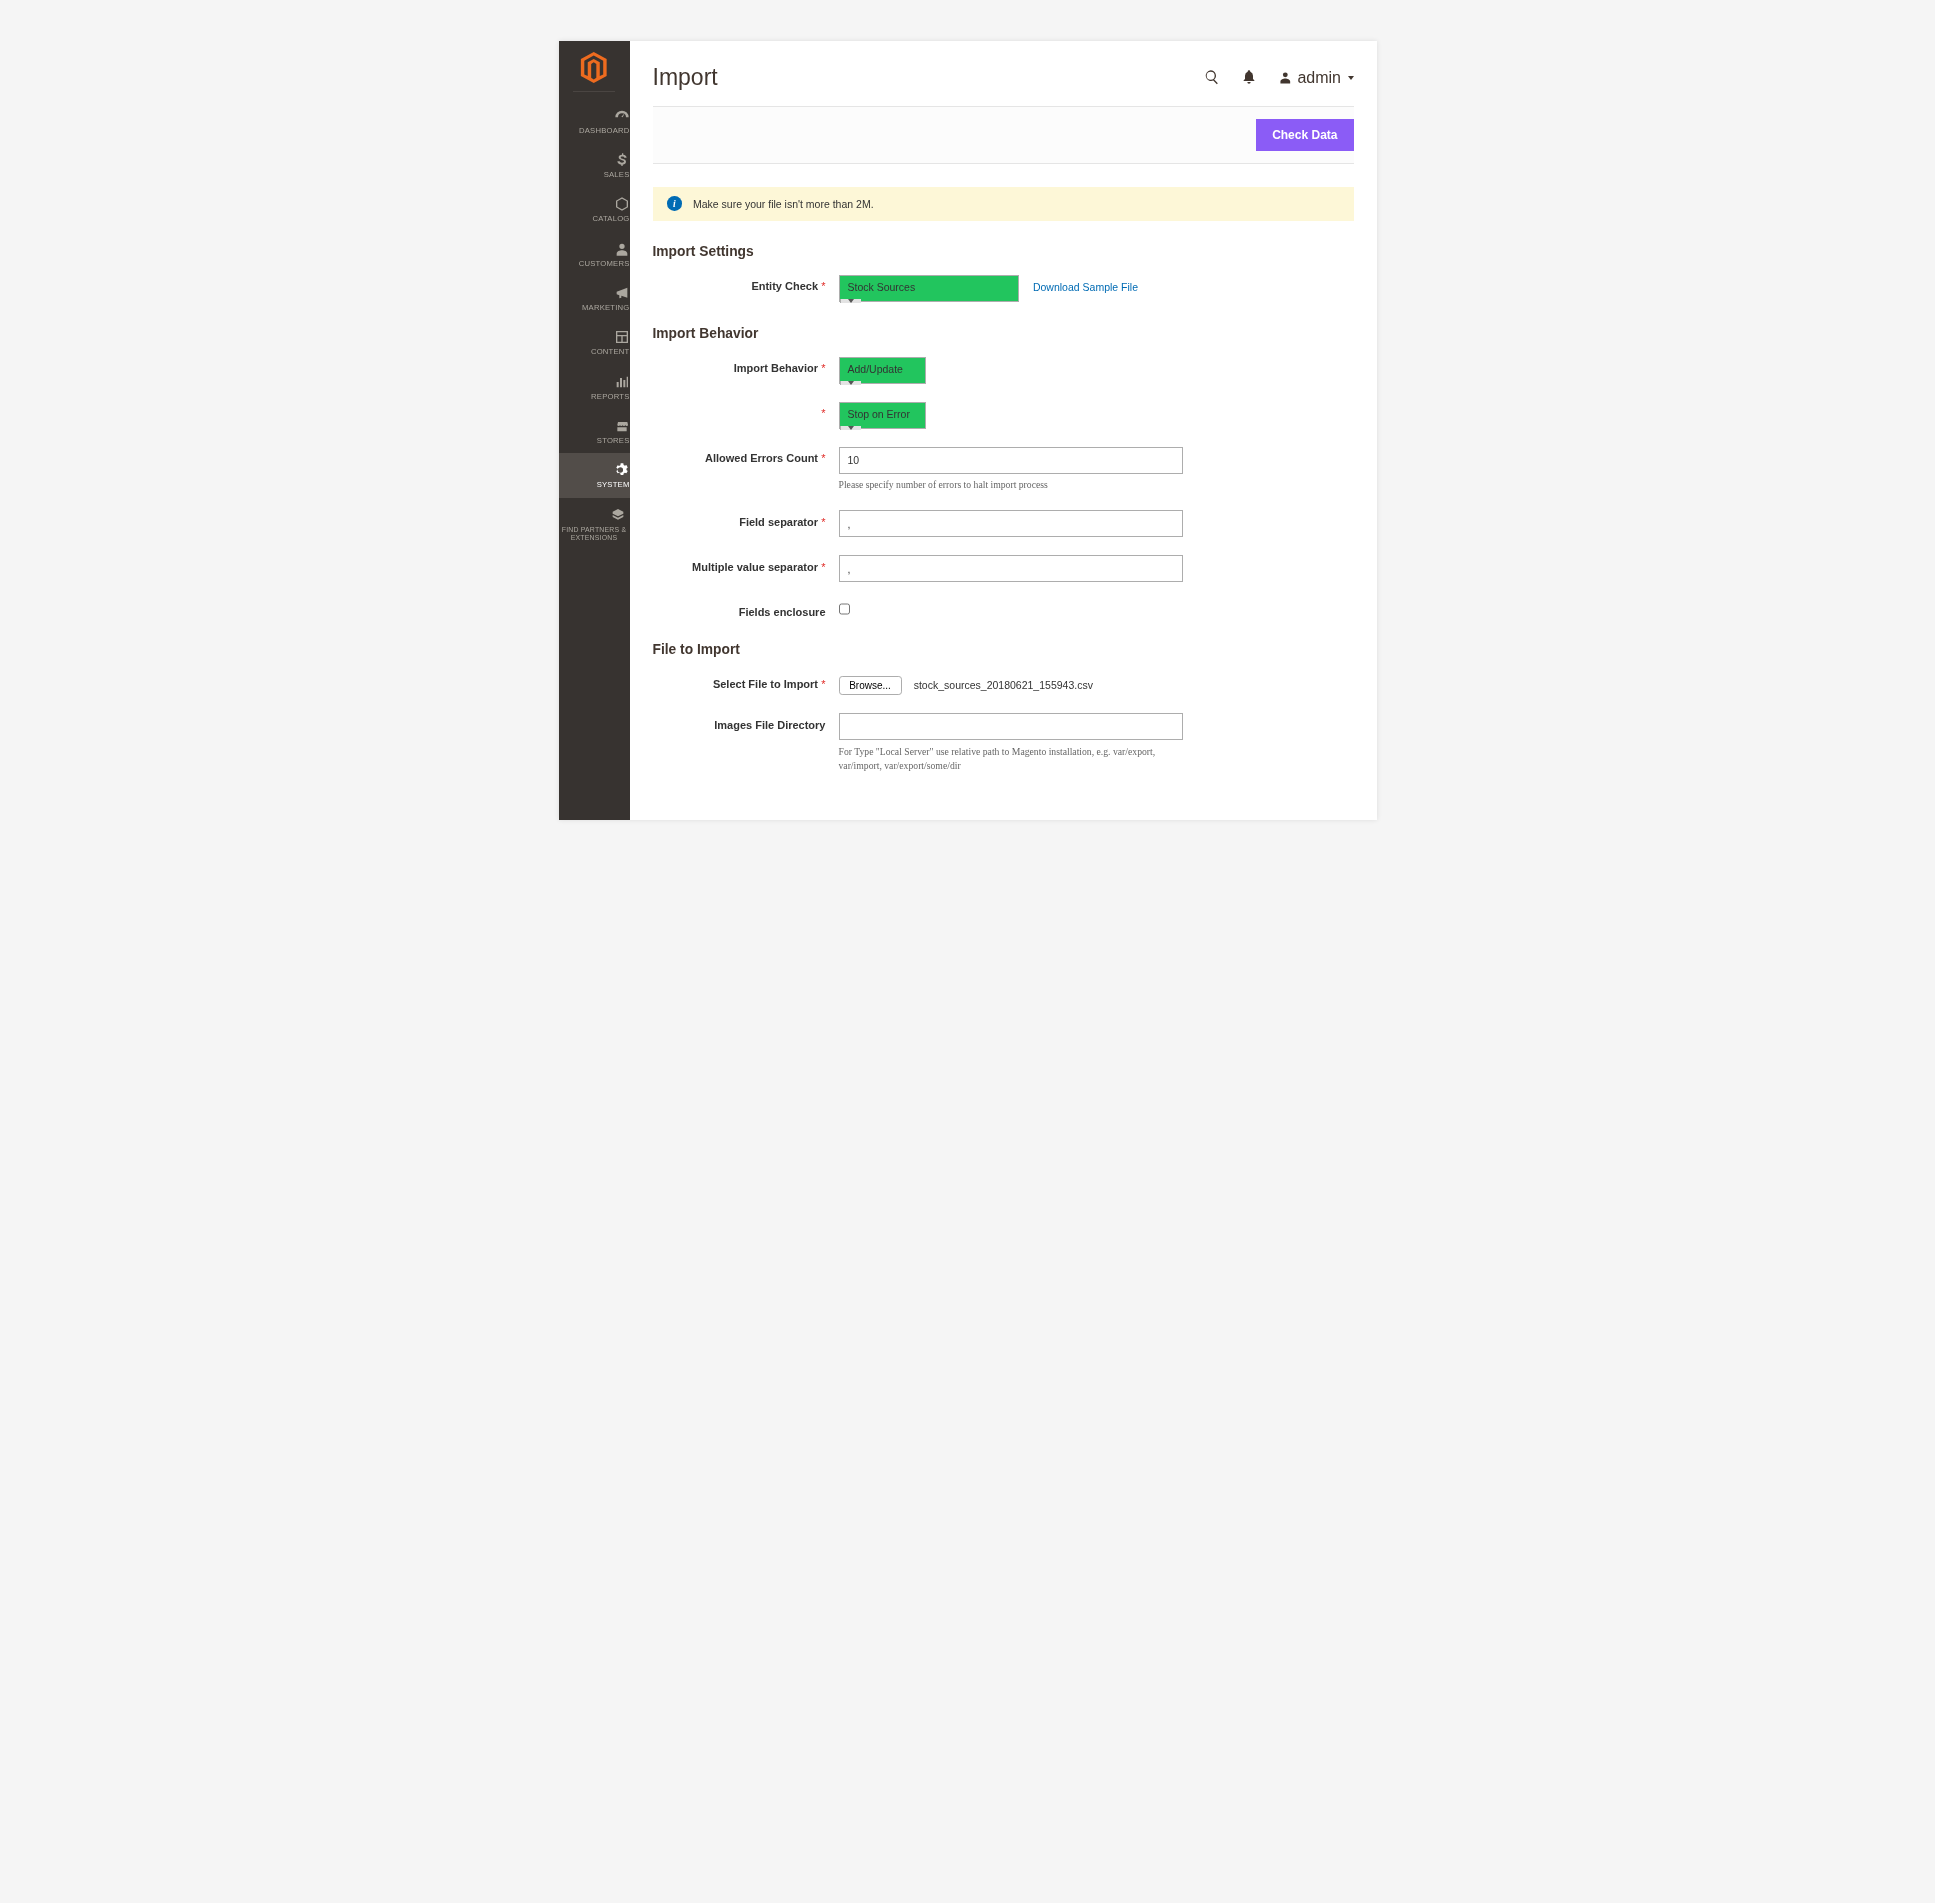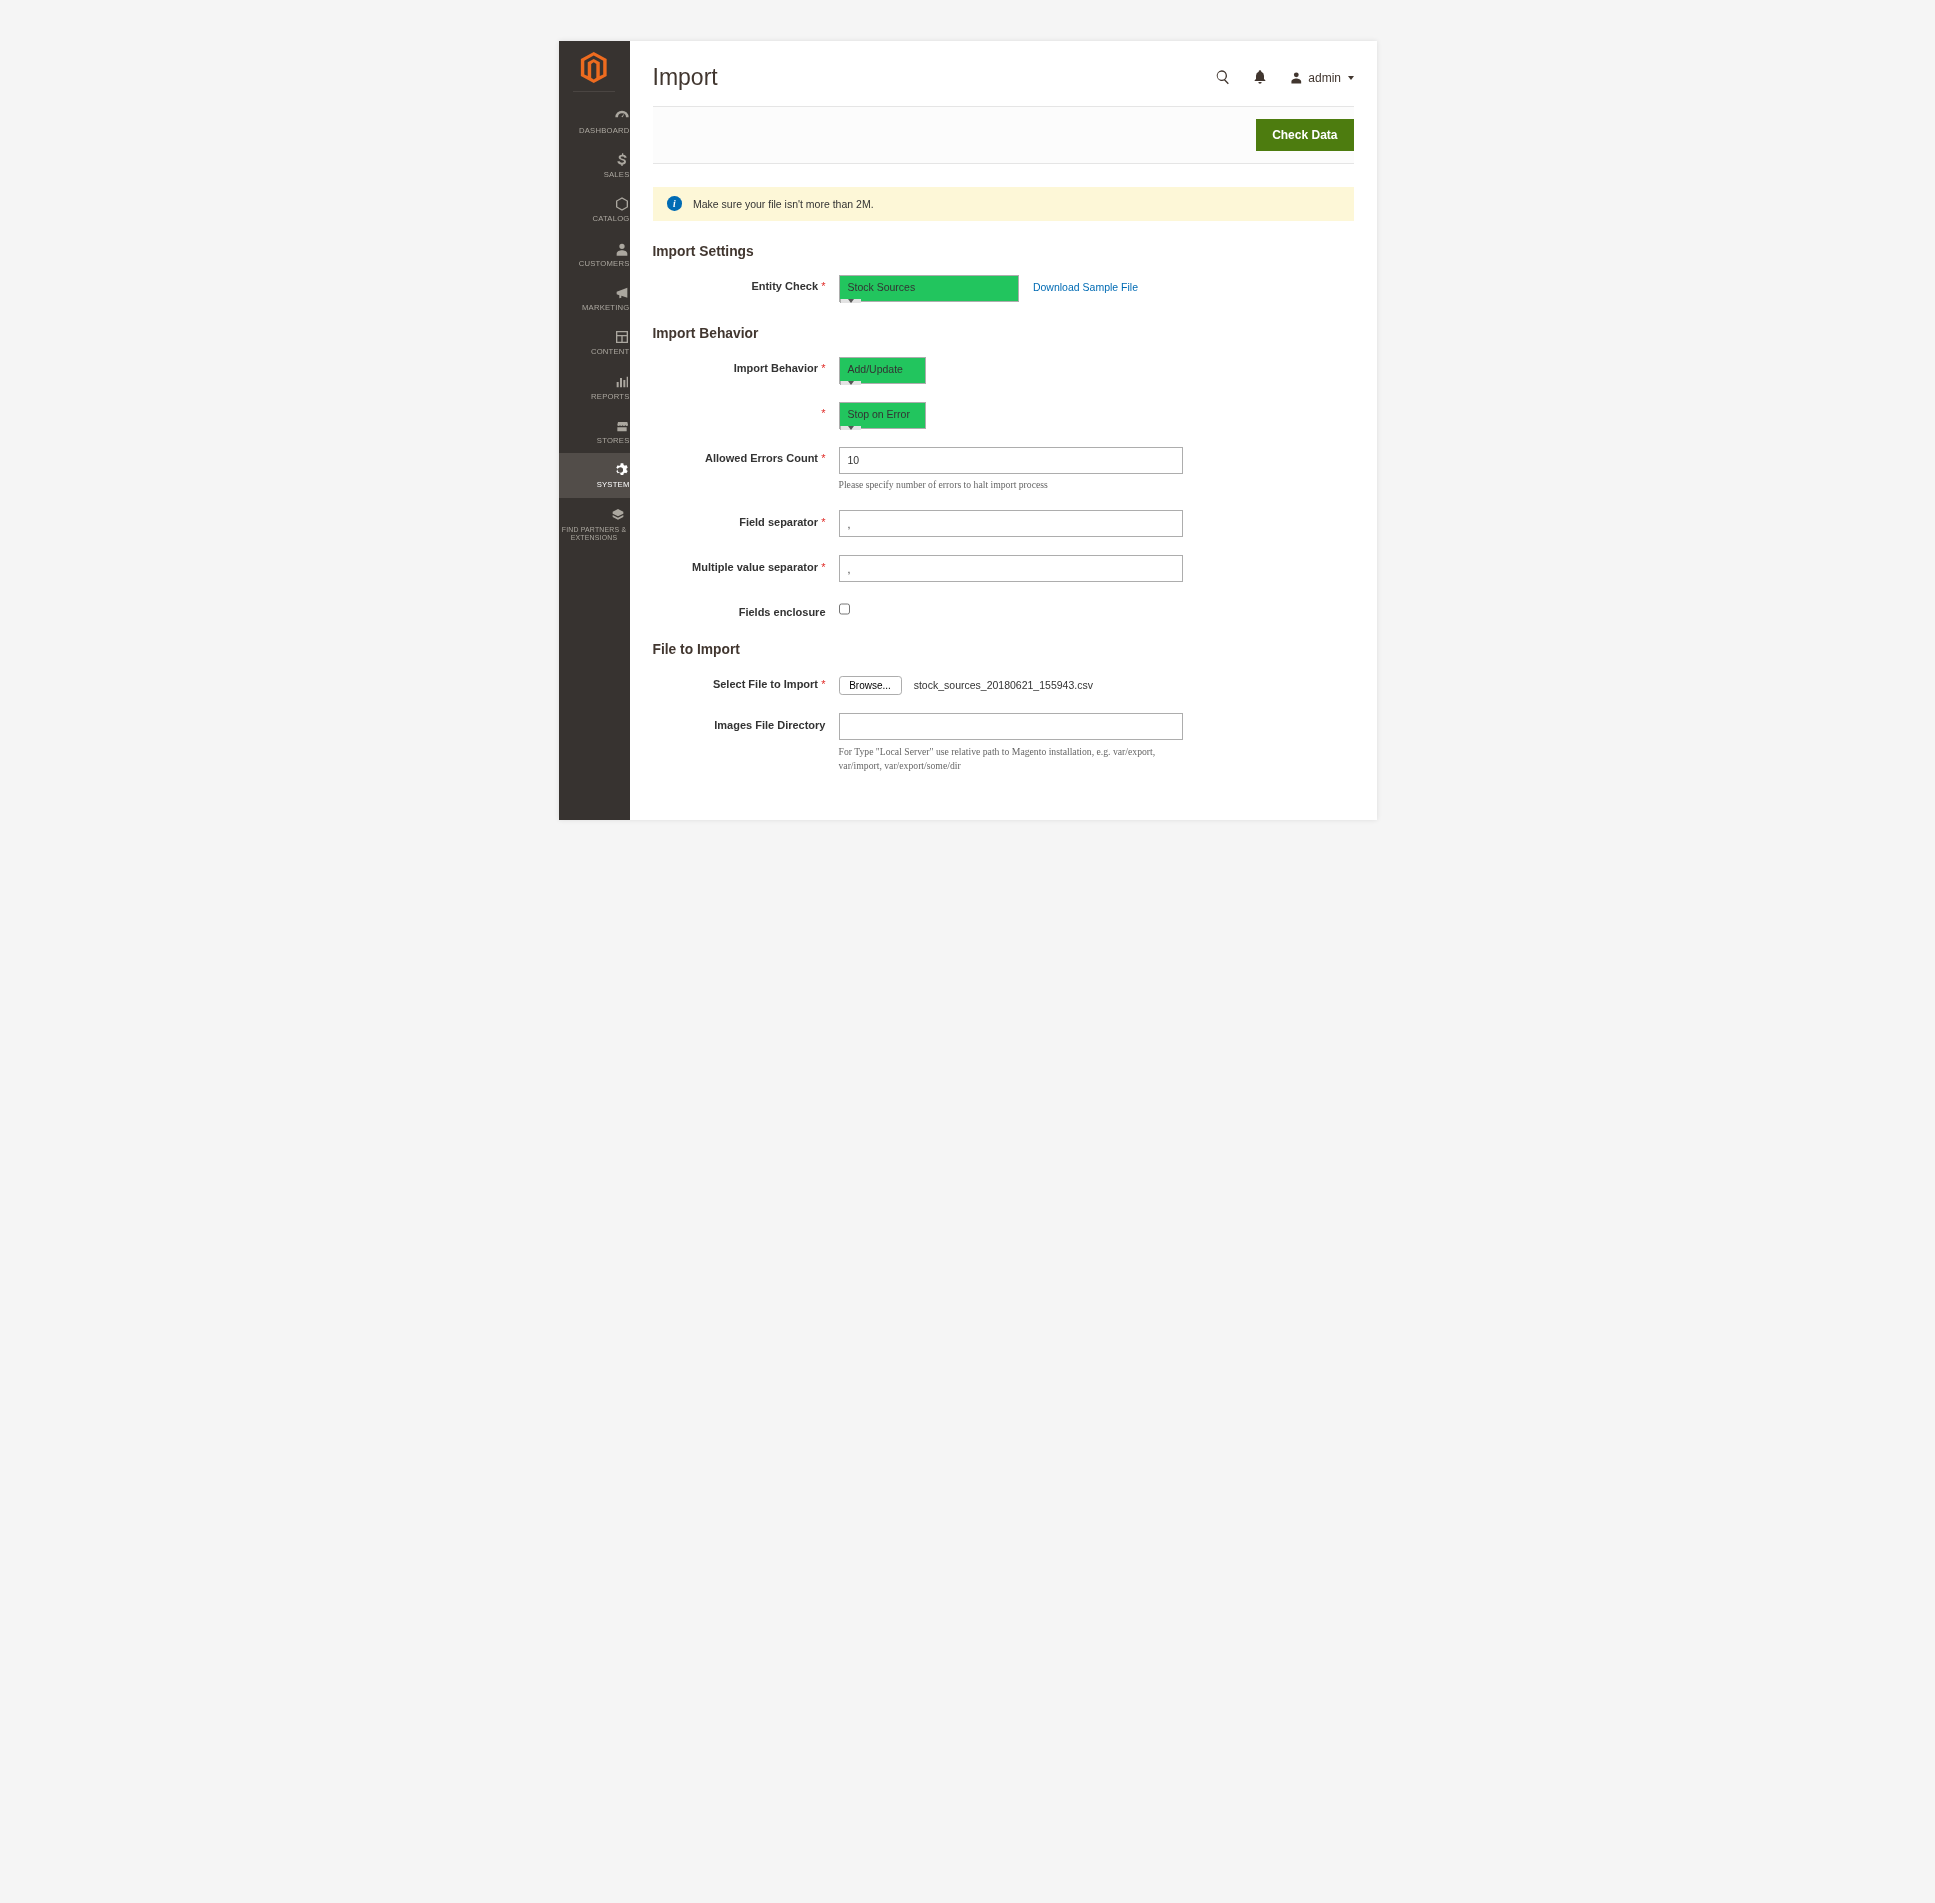--- a/index.html
+++ b/index.html
@@ -79,21 +79,21 @@
   .header-tools {
     display: flex;
     align-items: center;
     gap: 21px;
   }
   .header-tools svg { width: 16px; height: 16px; fill: #41362f; }
   .user-drop {
     display: flex;
     align-items: center;
     gap: 4.9px;
-    font-size: 12px;
+    font-size: 16px;
     color: #41362f;
   }
   .user-drop svg.person { width: 14.6px; height: 14.6px; }
   .caret {
     width: 0; height: 0;
     border-left: 3.2px solid transparent;
     border-right: 3.2px solid transparent;
     border-top: 4px solid #41362f;
     margin-left: 1.6px;
   }
@@ -101,21 +101,21 @@
   .action-bar {
     border-top: 0.8px solid #e5e5e5;
     border-bottom: 0.8px solid #e5e5e5;
     background: #fcfcfc;
     padding: 12px 0;
     display: flex;
     justify-content: flex-end;
     margin-bottom: 23px;
   }
   .btn-primary {
-    background: #4d7c0f;
+    background: #8b5cf6;
     color: #fff;
     border: none;
     padding: 9px 16px;
     font-size: 12px;
     font-weight: 600;
     cursor: pointer;
   }
 
   .notice {
     background: #fdf7d7;

